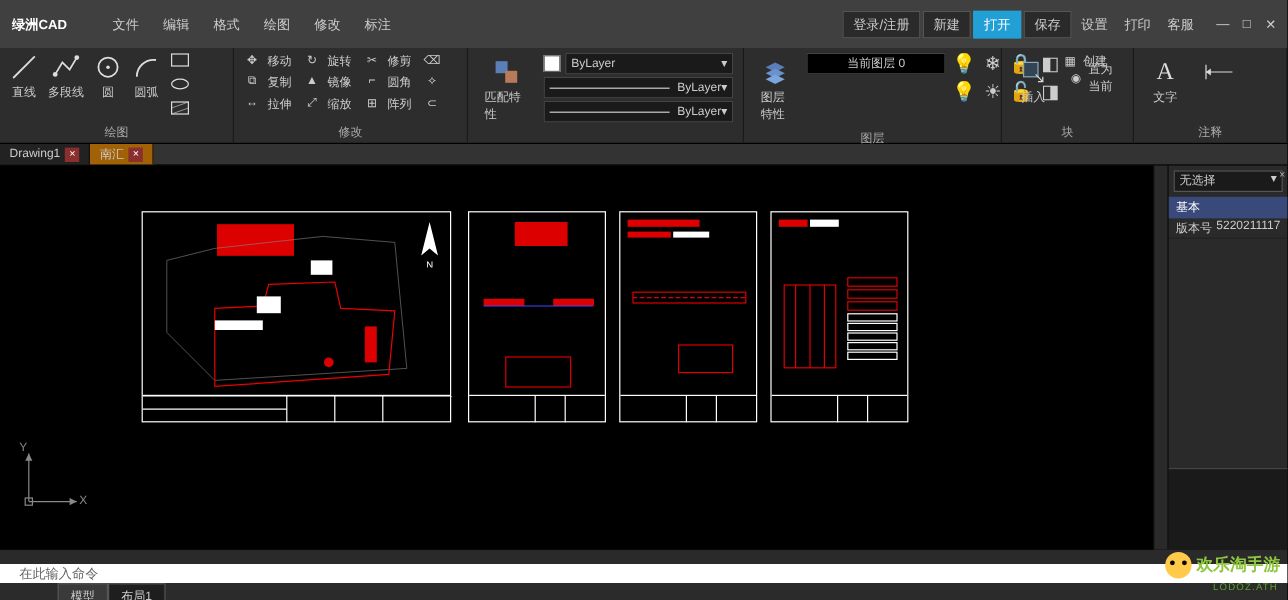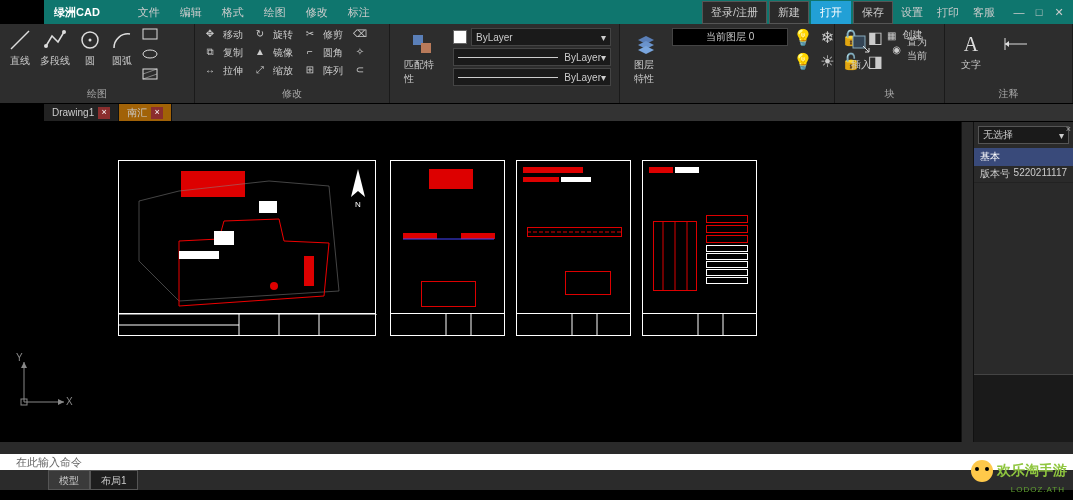--- a/index.html
+++ b/index.html
@@ -1,17 +1,17 @@
 <!DOCTYPE html>
 <html><head>
 <meta charset="utf-8">
 <style>
 * { margin: 0; padding: 0; box-sizing: border-box; font-family: "Microsoft YaHei", sans-serif; }
 body { background: #000; color: #ccc; width: 1073px; height: 500px; overflow: hidden; position: relative; }
-.titlebar { height: 24px; background: #0f766e; display: flex; align-items: center; font-size: 11px; margin-left: 44px; }
+.titlebar { height: 40px; background: #404040; display: flex; align-items: center; font-size: 11px; }
 .app-title { font-weight: bold; color: #fff; padding: 0 10px; }
 .menu { display: flex; gap: 4px; margin-left: 20px; }
 .menu-item { padding: 4px 8px; cursor: pointer; }
 .title-spacer { flex: 1; }
 .title-right { display: flex; gap: 2px; align-items: center; padding-right: 4px; }
 .title-btn { padding: 3px 8px; border: 1px solid #555; background: #2a2a2a; cursor: pointer; font-size: 11px; }
 .title-btn.open { background: #22a0d6; border-color: #22a0d6; color: #fff; }
 .title-link { padding: 3px 6px; cursor: pointer; }
 .win-controls { display: flex; margin-left: 6px; }
 .win-btn { width: 20px; text-align: center; cursor: pointer; }
@@ -27,36 +27,36 @@
 .grid-tools .small-row svg, .grid-tools .small-row .glyph { width: 14px; height: 14px; }
 .attr-panel { display: flex; flex-direction: column; gap: 2px; }
 .attr-row { display: flex; align-items: center; gap: 4px; height: 18px; justify-content: center; }
 .attr-dd { background: #1a1a1a; border: 1px solid #444; width: 140px; height: 18px; display: flex; align-items: center; padding: 0 4px; font-size: 10px; justify-content: space-between; cursor: pointer; }
 .layer-panel-body { display: flex; gap: 8px; }
 .layer-icons { display: grid; grid-template-columns: repeat(4, 18px); gap: 6px; }
 .layer-icon { width: 18px; height: 18px; display:flex; align-items:center; justify-content:center; cursor:pointer; }
 .layer-dd { background: #000; border: 1px solid #444; width: 130px; height: 18px; display:flex; align-items:center; justify-content:center; font-size:10px; cursor:pointer; }
 .big-btn { display:flex; flex-direction:column; align-items:center; gap:2px; cursor:pointer; font-size:10px; padding:4px 6px; }
 
-.tabs { height: 18px; background: #333; display: flex; align-items: stretch; font-size: 10px; border-bottom: 1px solid #000; margin-left: 44px; }
+.tabs { height: 18px; background: #333; display: flex; align-items: stretch; font-size: 10px; border-bottom: 1px solid #000; }
 .doc-tab { padding: 2px 8px; display: flex; align-items: center; gap: 4px; cursor: pointer; background: #222; border-right:1px solid #111;}
 .doc-tab.active { background: #a16207; }
 .tab-x { color:#fff; background:#8b2e2e; width:12px; height:12px; text-align:center; line-height:11px; font-size:9px;}
 
 .workspace { position: relative; height: 320px; display:flex; }
 .canvas { flex:1; background:#000; position:relative; overflow:hidden; }
 .ucs { position:absolute; left:12px; bottom:28px; }
 .sheet { position:absolute; border:1px solid #fff; background:#000; }
 .sheet .red { position:absolute; background:#d00; }
 .sheet .red-outline { position:absolute; border:1px solid #d00; }
 .sheet .wht { position:absolute; background:#fff; }
 .sheet .tblock { position:absolute; bottom:0; left:0; right:0; height:22px; border-top:1px solid #fff; }
 .scrollbar-v { width:12px; background:#2a2a2a; border-left:1px solid #111; }
 .props { width:100px; background:#2a2a2a; border-left:1px solid #111; font-size:10px; display:flex; flex-direction:column;}
-.props-dd { margin:4px; background:#1a1a1a; border:1px solid #555; height:18px; display:flex; align-items:center; justify-content:space-between; padding:0 4px; cursor:pointer;}
+.props-dd { margin:4px; background:#1a1a1a; border:1px solid #555; height:18px; display:flex; justify-content:space-between; padding:0 4px; cursor:pointer;}
 .props-head { background:#394a7a; color:#fff; padding:2px 6px; }
 .props-row { display:flex; padding:1px 6px; border-bottom:1px solid #222;}
 .props-row span:first-child { flex:1; }
 .props-preview { margin-top:auto; height:68px; border-top:1px solid #444; background:#1a1a1a;}
 .scroll-h { height:12px; background:#2a2a2a;}
 
 .cmdline { height:16px; background:#fff; color:#666; font-size:11px; padding:1px 16px; }
 .layout-tabs { height:20px; background:#2b2b2b; display:flex; align-items:stretch; font-size:10px;padding-left:48px; }
 .layout-tab { padding:3px 10px; border:1px solid #555; background:#1e1e1e; cursor:pointer;}
 .layout-tab.active { background:#3a3a3a; }
@@ -279,20 +279,21 @@
             <span class="layer-icon">🔓</span>
             <span class="layer-icon">◨</span>
           </div>
           <div class="small-row">
               <span class="glyph">◉</span>
               <span>置为当前</span>
             </div>
         </div>
       </div>
     </div>
+    <div class="panel-label">图层</div>
   </div>
 
   <div class="panel" style="width:110px">
     <div class="panel-body">
       <div class="big-btn">
         <div class="tool-icon">
             <svg width="24" height="24">
               <rect x="4" y="4" width="12" height="12" stroke="#8ab" fill="#345"></rect>
               <path d="M14 14 L20 20" stroke="#ddd"></path>
               <path d="M16 20 L20 20 L20 16" stroke="#ddd" fill="none"></path>

